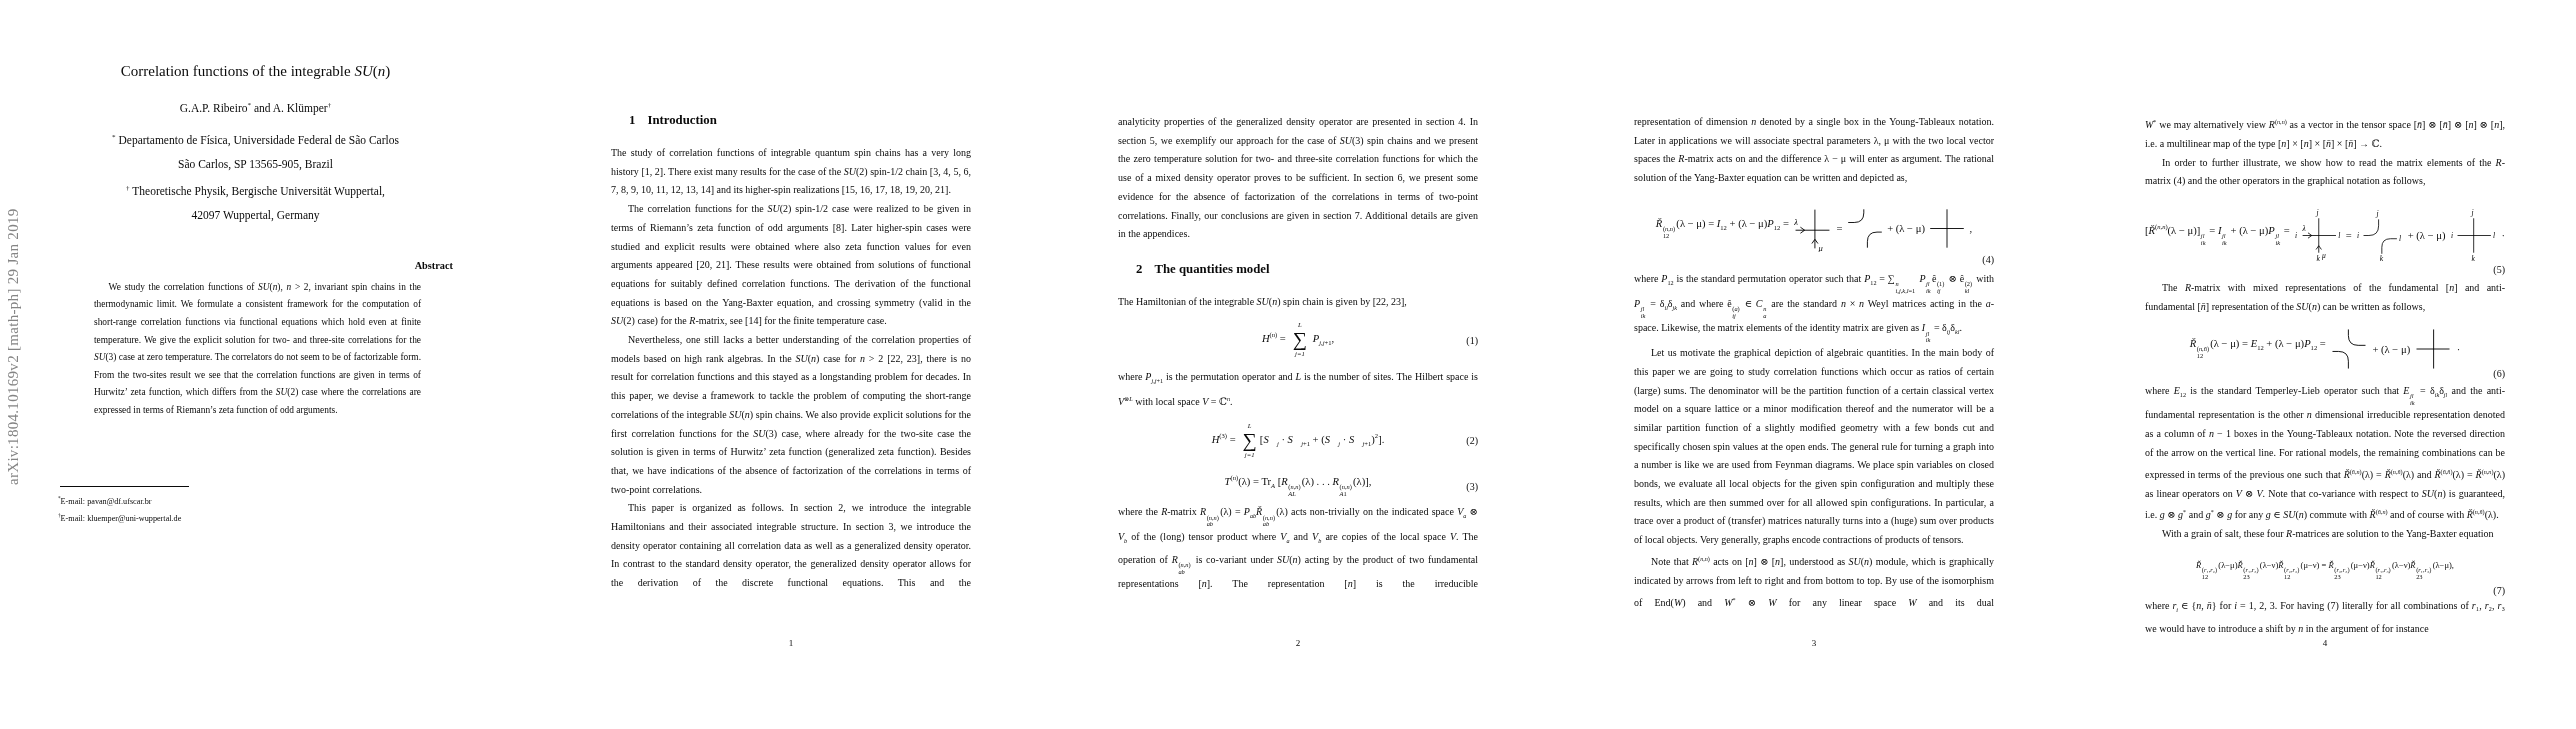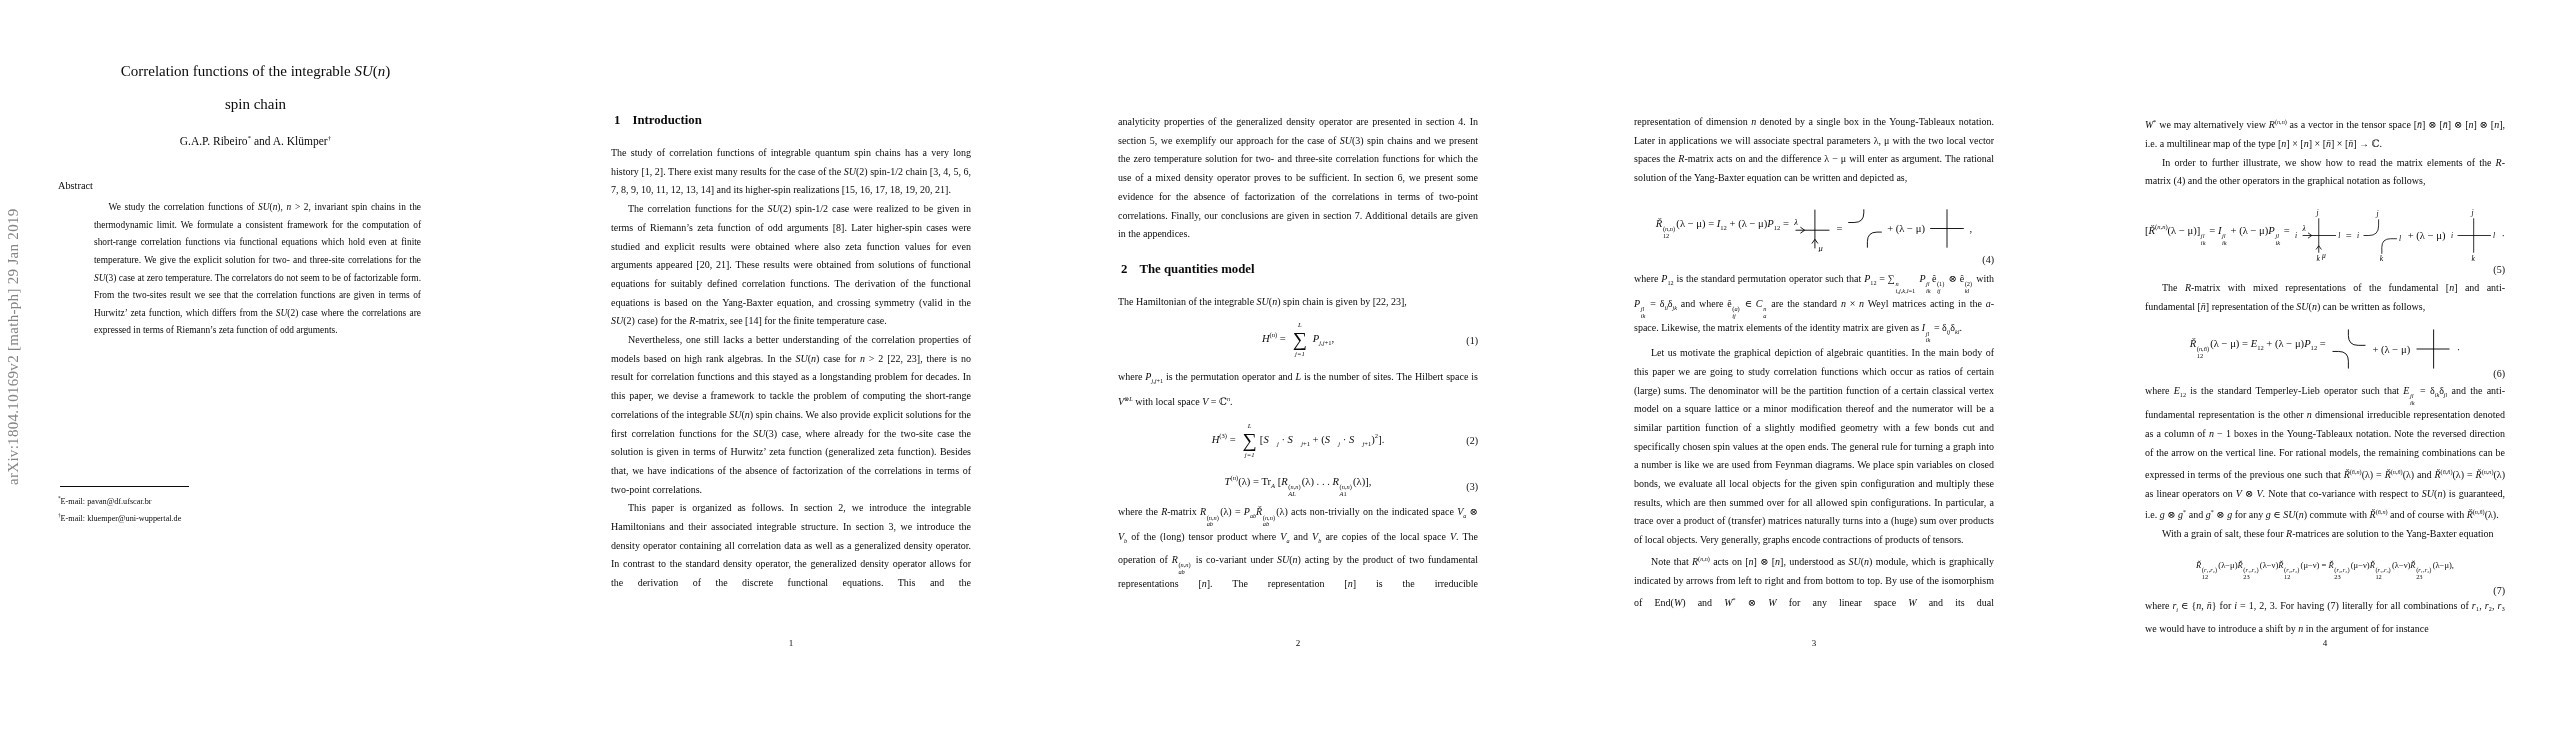--- a/index.html
+++ b/index.html
@@ -15,30 +15,30 @@
   }
   .page{position:absolute;top:0;height:729px;}
   .pg-title{left:58px;width:395px;padding-top:55px;}
   .pg-text{width:360px;padding-top:113px;}
   #p1{left:611px;} #p2{left:1118px;} #p3{left:1634px;} #p4{left:2145px;}
 
   
   .t-title{font-size:15px;line-height:33px;text-align:center;}
   .t-authors{margin-top:13.4px;font-size:11.5px;text-align:center;}
   .t-affil{margin-top:11px;font-size:11.5px;line-height:24px;text-align:center;}
-  .t-absHead{margin-top:33px;font-size:10.3px;font-weight:normal;text-align:left;}
+  .t-absHead{margin-top:33px;font-size:10.3px;font-weight:bold;text-align:right;}
   .t-abs{margin:8px 32px 0 36px;font-size:9.4px;line-height:17.6px;text-align:justify;text-indent:14.6px;}
   .fnblock{position:absolute;left:0;top:486px;width:255px;font-size:8.2px;line-height:15px;}
   .fnrule{border-top:1.2px solid #0a0a0a;width:129px;margin-left:2.4px;margin-bottom:3.6px;}
 
   
   .pg-text p{margin:0;font-size:10px;line-height:18.7px;text-align:justify;}
   p.ind{text-indent:17px;}
   p.cont{text-align-last:justify;}
-  .sechead{font-size:12.8px;font-weight:bold;margin:0 0 16px 3px;}
+  .sechead{font-size:12.8px;font-weight:bold;margin:0 0 16px 18px;}
   .sechead .shnum{margin-right:12px;}
   .sechead.mt{margin-top:18px;}
   .eqblock{position:relative;display:flex;align-items:center;justify-content:center;font-size:10.6px;}
   .eqblock .eqnum{position:absolute;right:0;font-size:10px;}
   .eqnum.vcenter{top:50%;transform:translateY(-50%);}
   .eqnum.vbottom{bottom:1.2px;}
   .eqpart{white-space:nowrap;}
   sup,sub{font-size:62%;}
   .ss{display:inline-flex;flex-direction:column;align-items:flex-start;vertical-align:-4.3px;font-size:6.4px;line-height:6.7px;margin:0 1.2px 0 0.6px;}
   .bs{display:inline-flex;flex-direction:column;align-items:center;vertical-align:middle;margin:0 3px 0 4.3px;}
@@ -51,23 +51,28 @@
   .eq7{font-size:8.5px;}
 </style>
 </head>
 <body>
 
 <div class="stamp">arXiv:1804.10169v2  [math-ph]  29 Jan 2019</div>
 
 <div class="page pg-title">
   <div class="t-title">
     <div>Correlation functions of the integrable <i>SU</i>(<i>n</i>)</div>
-    <div>spin chain</div>
   </div>
   <div class="t-authors">G.A.P. Ribeiro<sup>*</sup> and A. Klümper<sup>†</sup></div>
+  <div class="t-affil">
+    <div><sup>*</sup> Departamento de Física, Universidade Federal de São Carlos</div>
+    <div>São Carlos, SP 13565-905, Brazil</div>
+    <div><sup>†</sup> Theoretische Physik, Bergische Universität Wuppertal,</div>
+    <div>42097 Wuppertal, Germany</div>
+  </div>
   <div class="t-absHead">Abstract</div>
   <div class="t-abs">We study the correlation functions of <i>SU</i>(<i>n</i>), <i>n</i> &gt; 2, invariant spin chains in the thermodynamic limit. We formulate a consistent framework for the computation of short-range correlation functions via functional equations which hold even at finite temperature. We give the explicit solution for two- and three-site correlations for the <i>SU</i>(3) case at zero temperature. The correlators do not seem to be of factorizable form. From the two-sites result we see that the correlation functions are given in terms of Hurwitz’ zeta function, which differs from the <i>SU</i>(2) case where the correlations are expressed in terms of Riemann’s zeta function of odd arguments.</div>
   <div class="fnblock">
     <div class="fnrule"></div>
     <div><sup>*</sup>E-mail: pavan@df.ufscar.br</div>
     <div><sup>†</sup>E-mail: kluemper@uni-wuppertal.de</div>
   </div>
 </div>
 
 <div id="p1" class="page pg-text">

